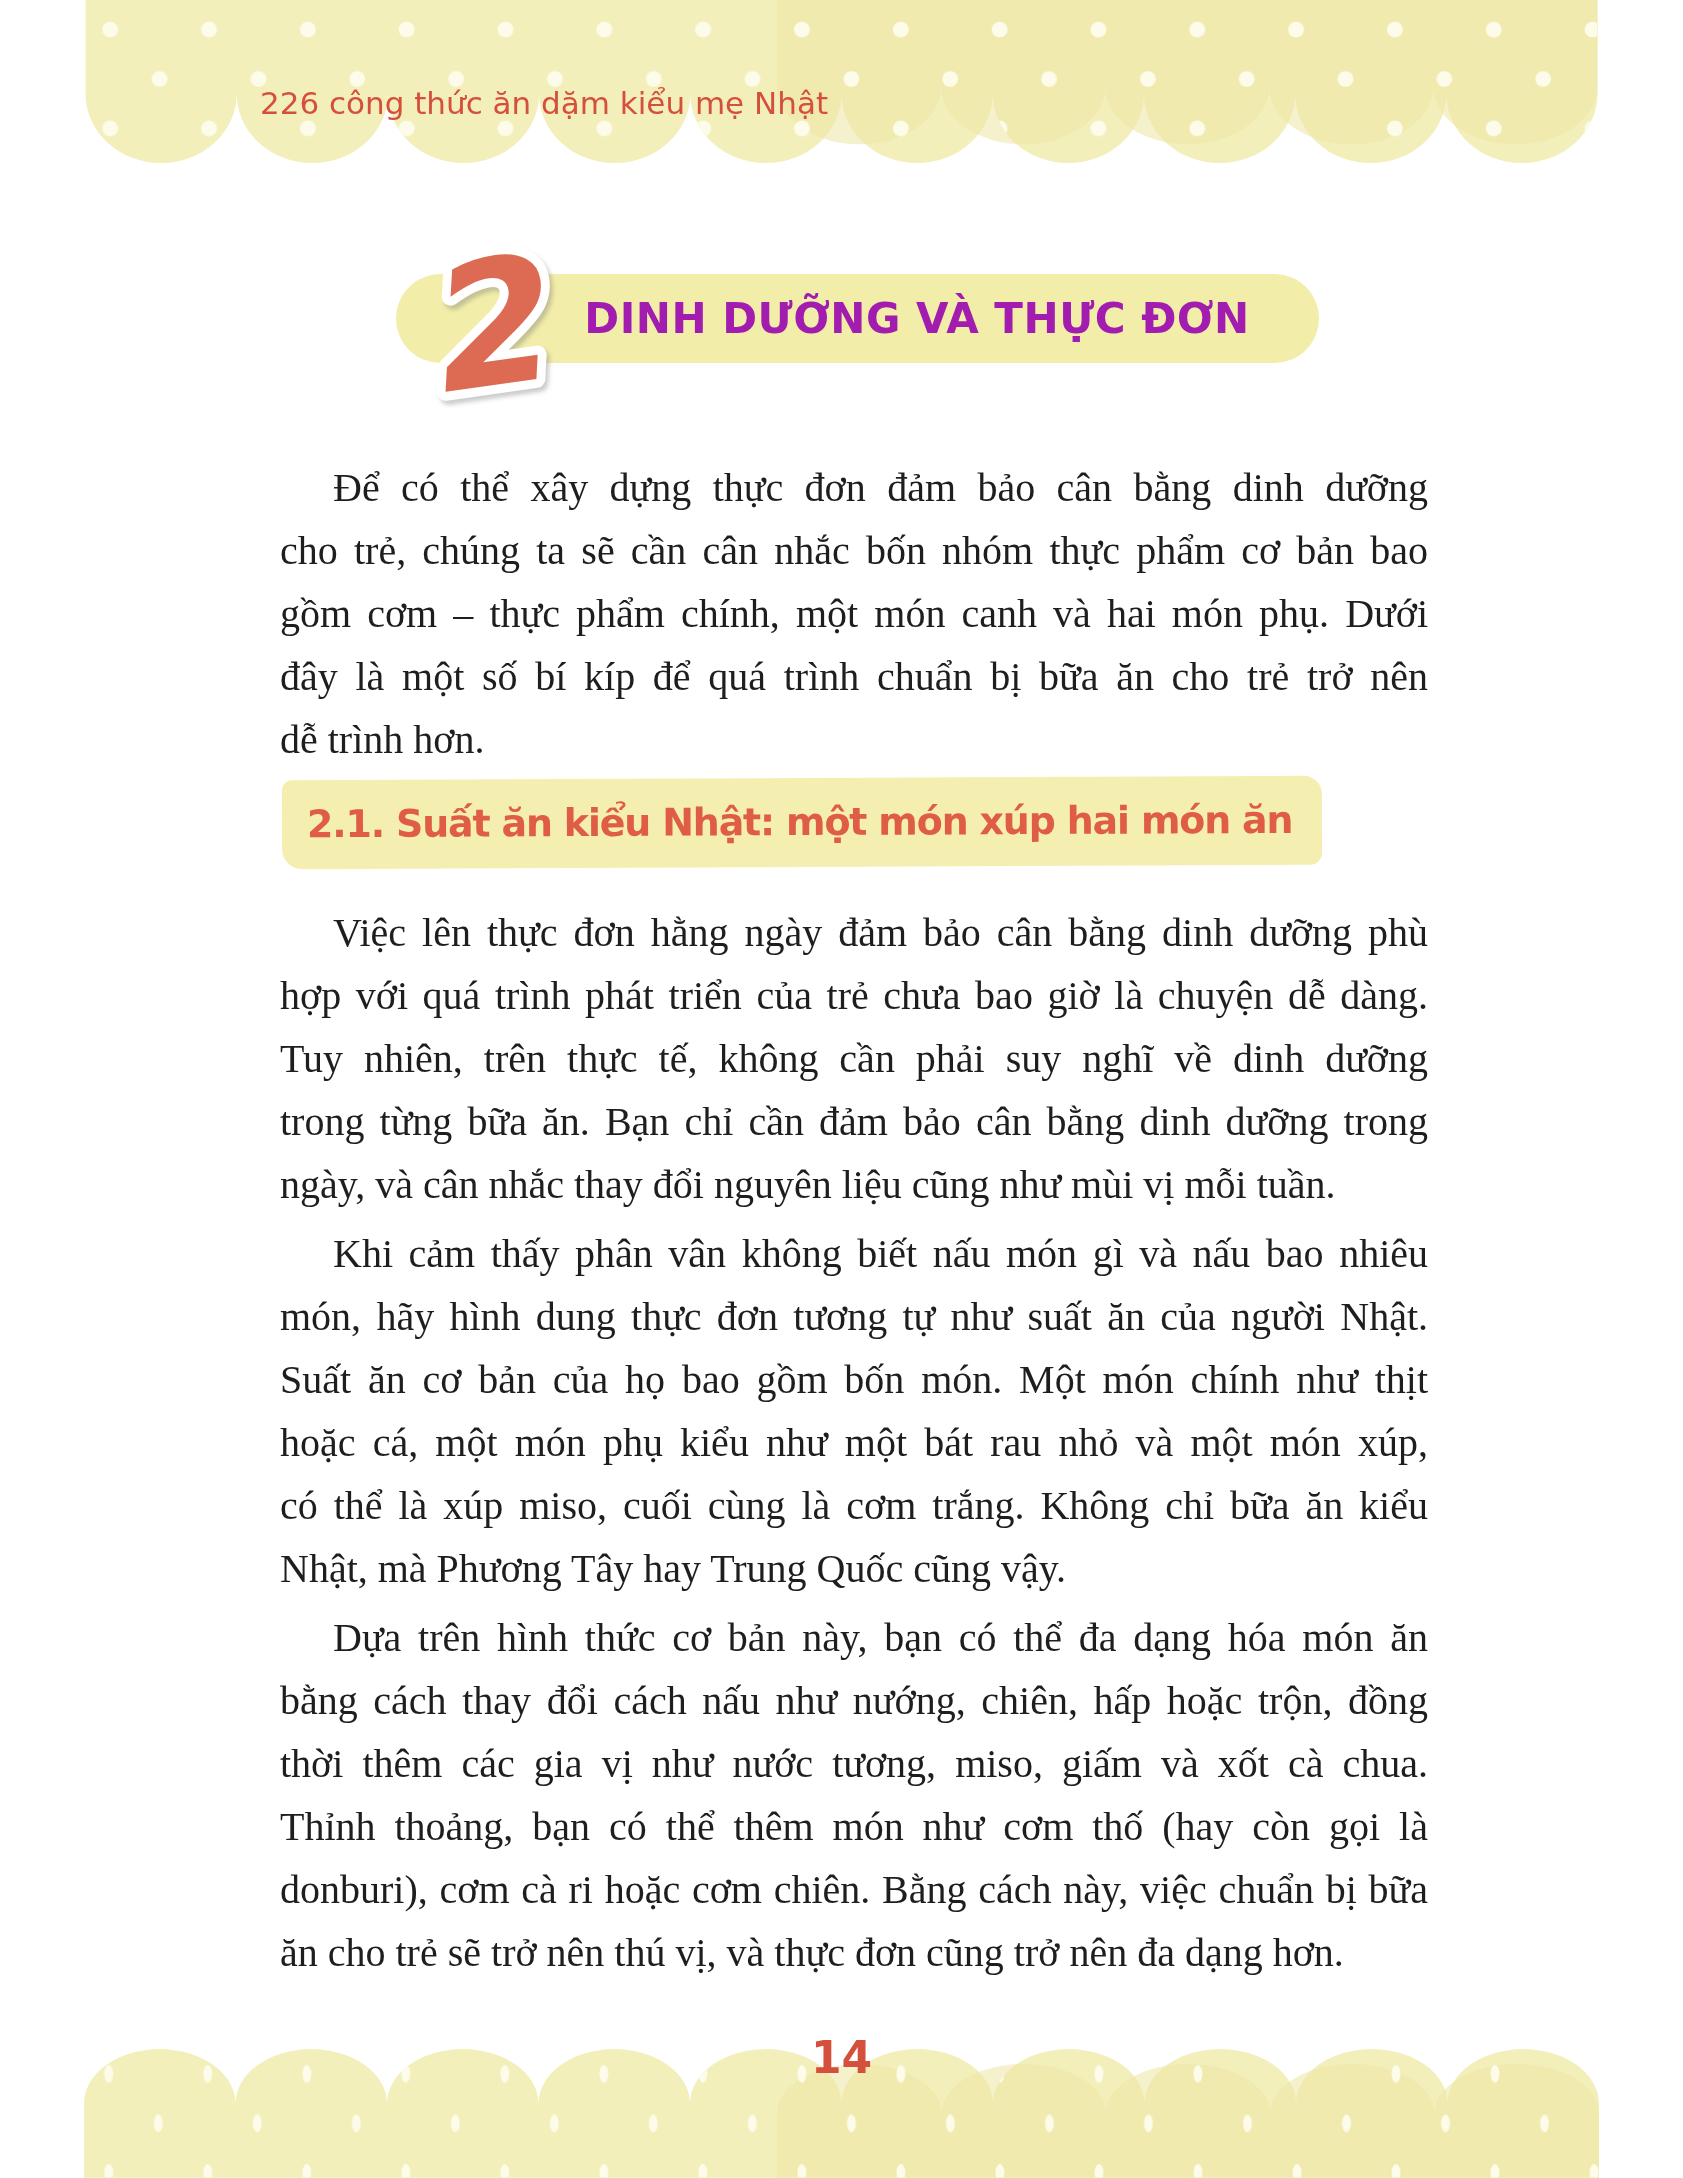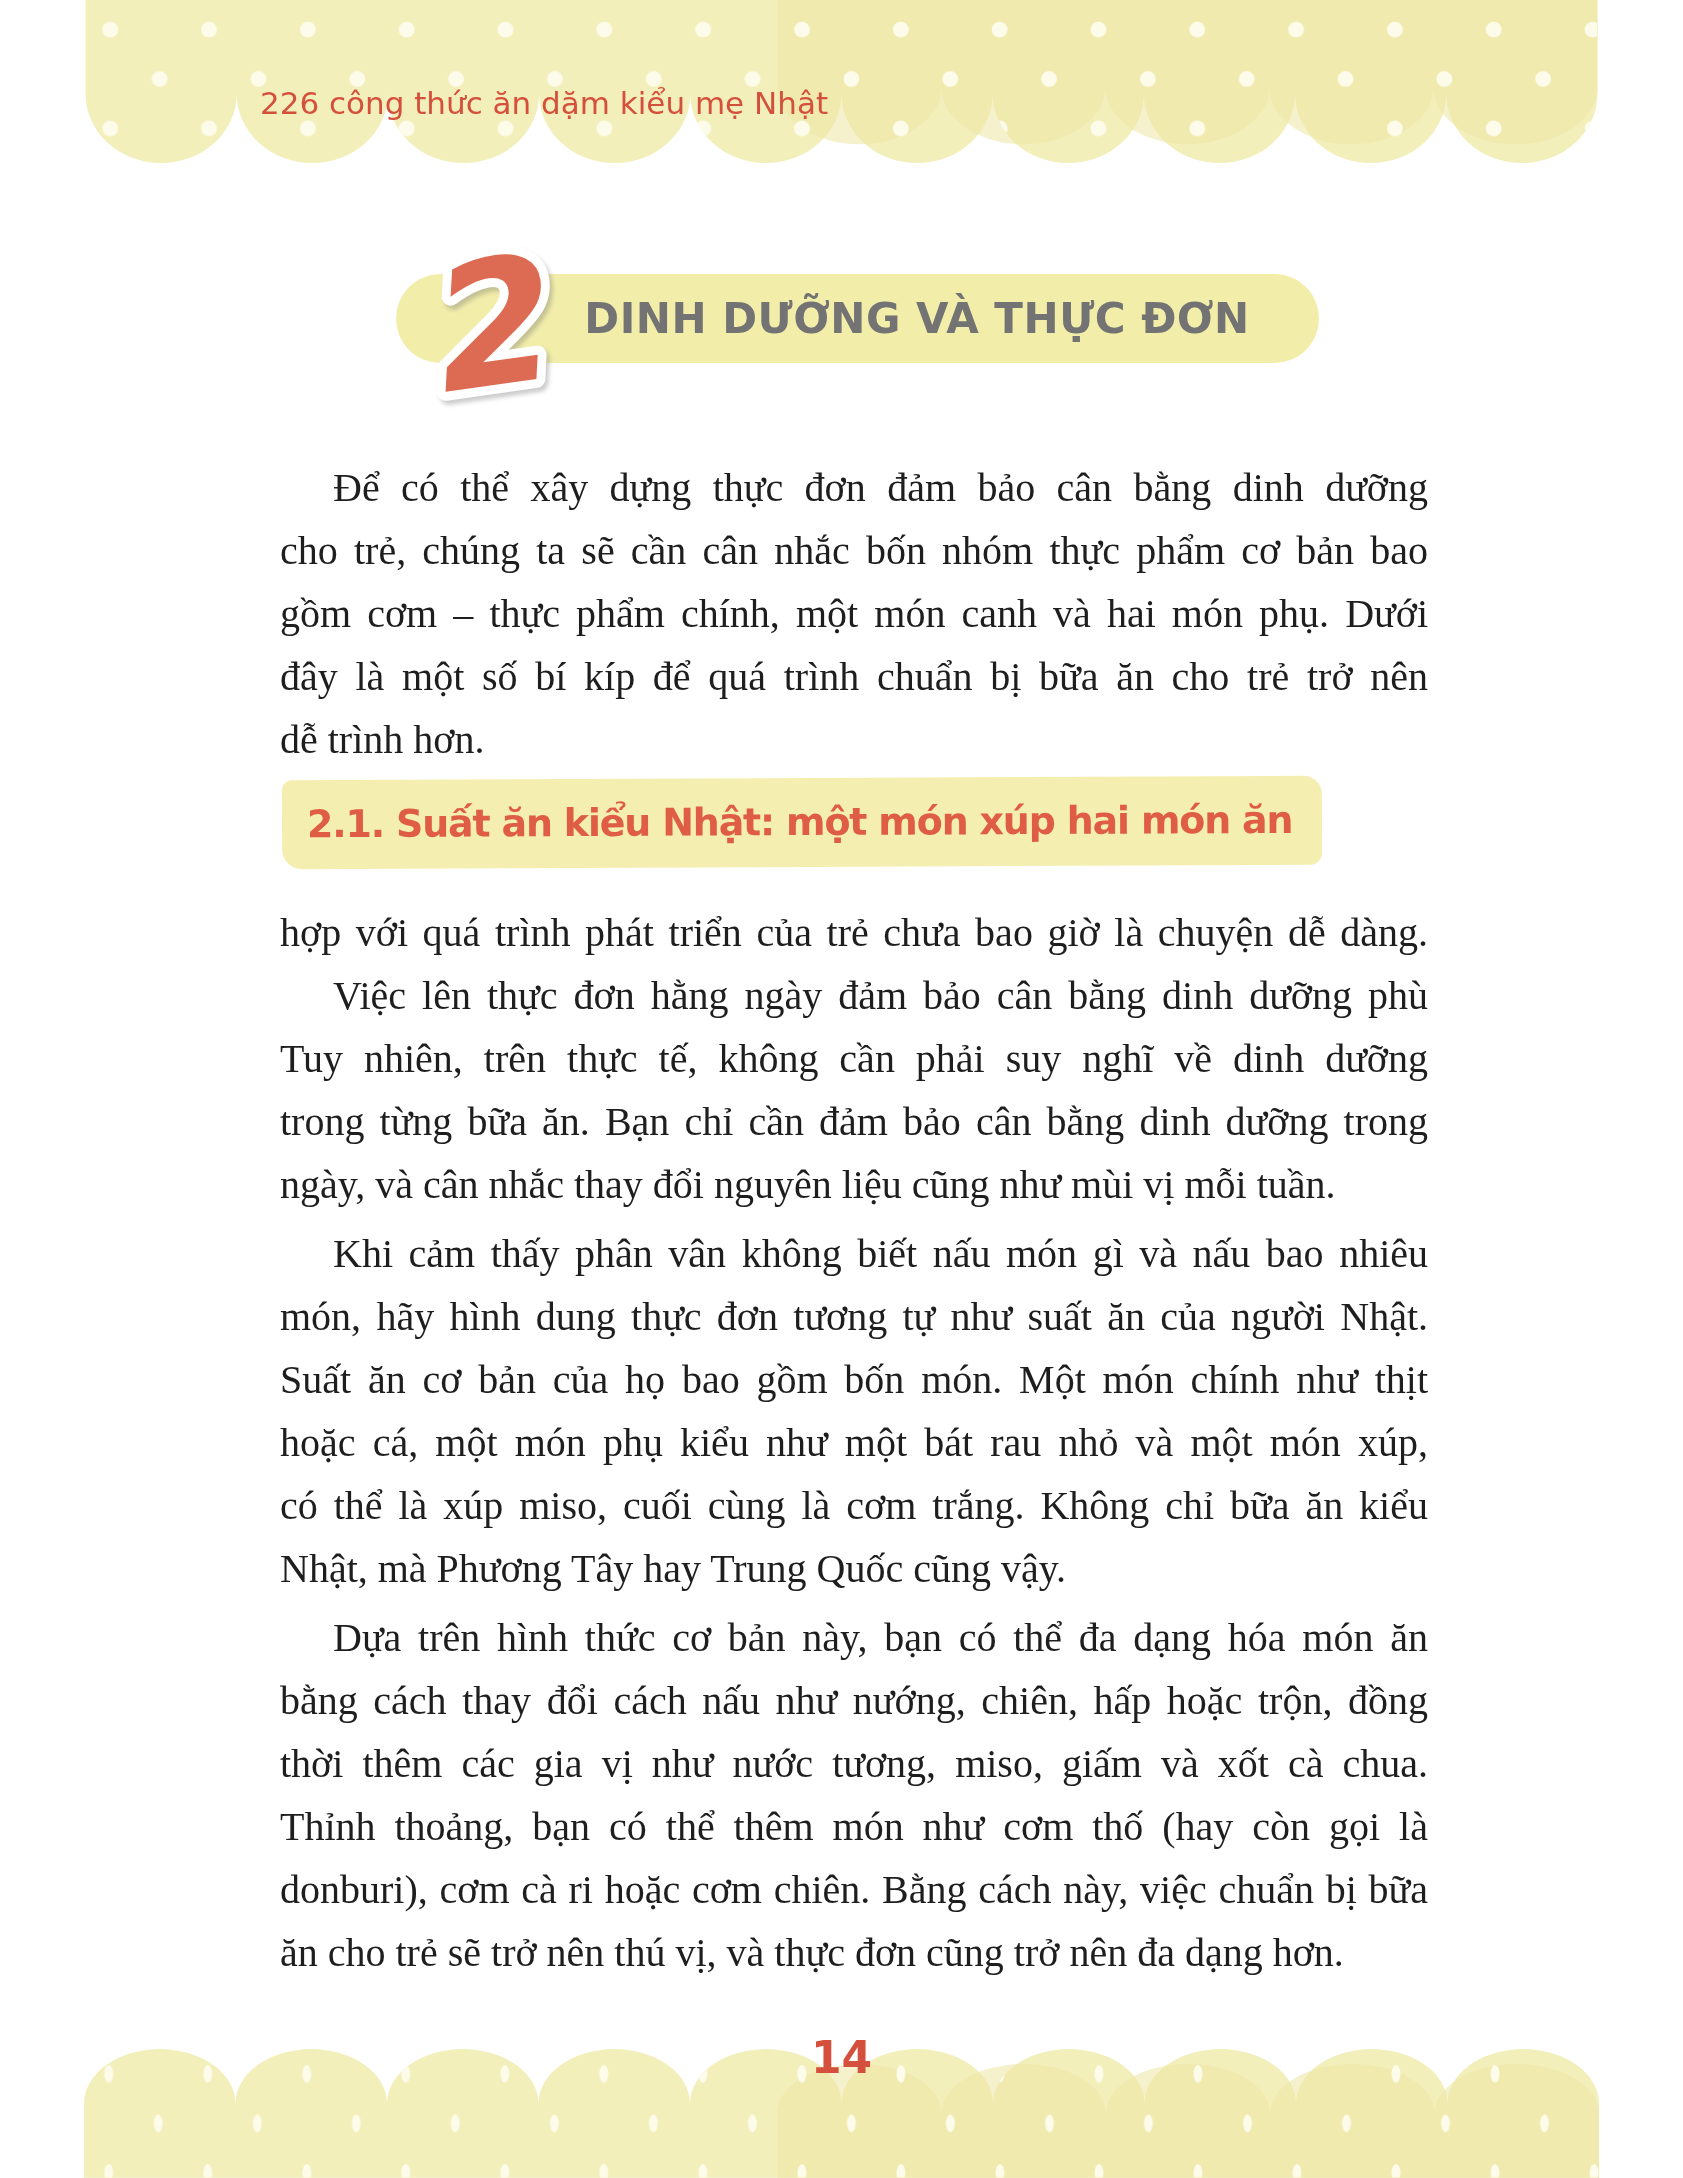--- a/index.html
+++ b/index.html
@@ -49,21 +49,21 @@
     align-items: center;
     justify-content: center;
     padding-left: 119px;
     box-sizing: border-box;
   }
   .chapter-title {
     font-family: "DejaVu Sans", sans-serif;
     font-weight: bold;
     font-size: 42px;
     letter-spacing: 0.5px;
-    color: #737373;
+    color: #a21caf;
     white-space: nowrap;
   }
   .chapter-number-svg {
     position: absolute;
     left: 381px; top: 223px;
     width: 198px; height: 208px;
     filter: drop-shadow(3px 4px 2px rgba(110,110,110,0.35));
   }
 
   
@@ -149,22 +149,22 @@
   <div class="body-content">
       <div class="paragraph">
         <div class="line first">Để có thể xây dựng thực đơn đảm bảo cân bằng dinh dưỡng</div>
         <div class="line">cho trẻ, chúng ta sẽ cần cân nhắc bốn nhóm thực phẩm cơ bản bao</div>
         <div class="line">gồm cơm – thực phẩm chính, một món canh và hai món phụ. Dưới</div>
         <div class="line">đây là một số bí kíp để quá trình chuẩn bị bữa ăn cho trẻ trở nên</div>
         <div class="line last">dễ trình hơn.</div>
       </div>
       <div class="section-heading-row"><span class="section-heading">2.1. Suất ăn kiểu Nhật: một món xúp hai món ăn</span></div>
       <div class="paragraph">
+        <div class="line first">Việc lên thực đơn hằng ngày đảm bảo cân bằng dinh dưỡng phù</div>
         <div class="line">hợp với quá trình phát triển của trẻ chưa bao giờ là chuyện dễ dàng.</div>
-        <div class="line first">Việc lên thực đơn hằng ngày đảm bảo cân bằng dinh dưỡng phù</div>
         <div class="line">Tuy nhiên, trên thực tế, không cần phải suy nghĩ về dinh dưỡng</div>
         <div class="line">trong từng bữa ăn. Bạn chỉ cần đảm bảo cân bằng dinh dưỡng trong</div>
         <div class="line last">ngày, và cân nhắc thay đổi nguyên liệu cũng như mùi vị mỗi tuần.</div>
       </div>
       <div class="paragraph">
         <div class="line first">Khi cảm thấy phân vân không biết nấu món gì và nấu bao nhiêu</div>
         <div class="line">món, hãy hình dung thực đơn tương tự như suất ăn của người Nhật.</div>
         <div class="line">Suất ăn cơ bản của họ bao gồm bốn món. Một món chính như thịt</div>
         <div class="line">hoặc cá, một món phụ kiểu như một bát rau nhỏ và một món xúp,</div>
         <div class="line">có thể là xúp miso, cuối cùng là cơm trắng. Không chỉ bữa ăn kiểu</div>

